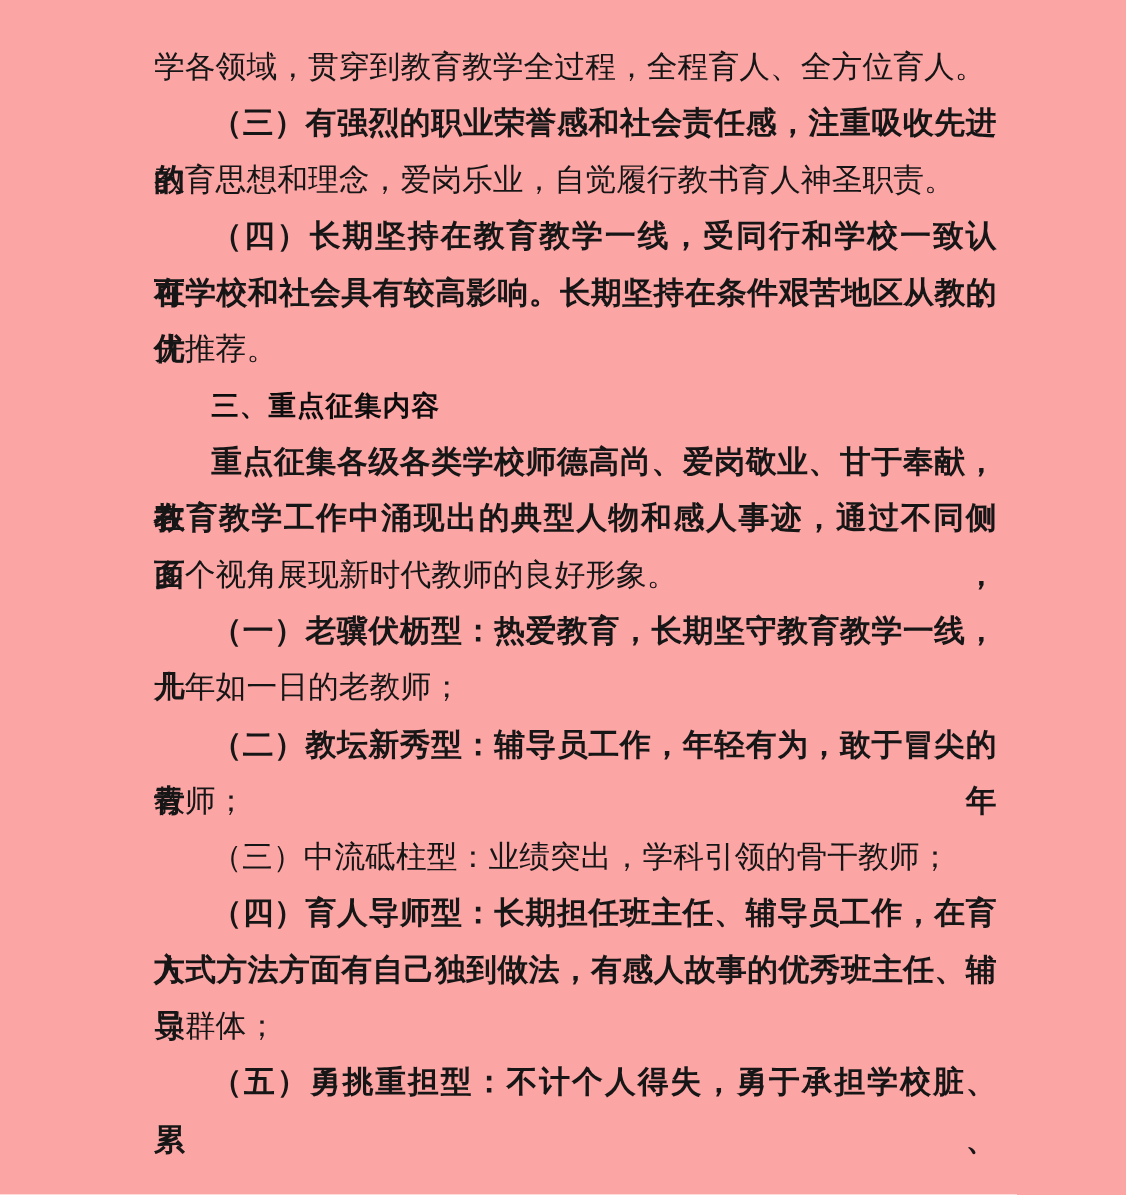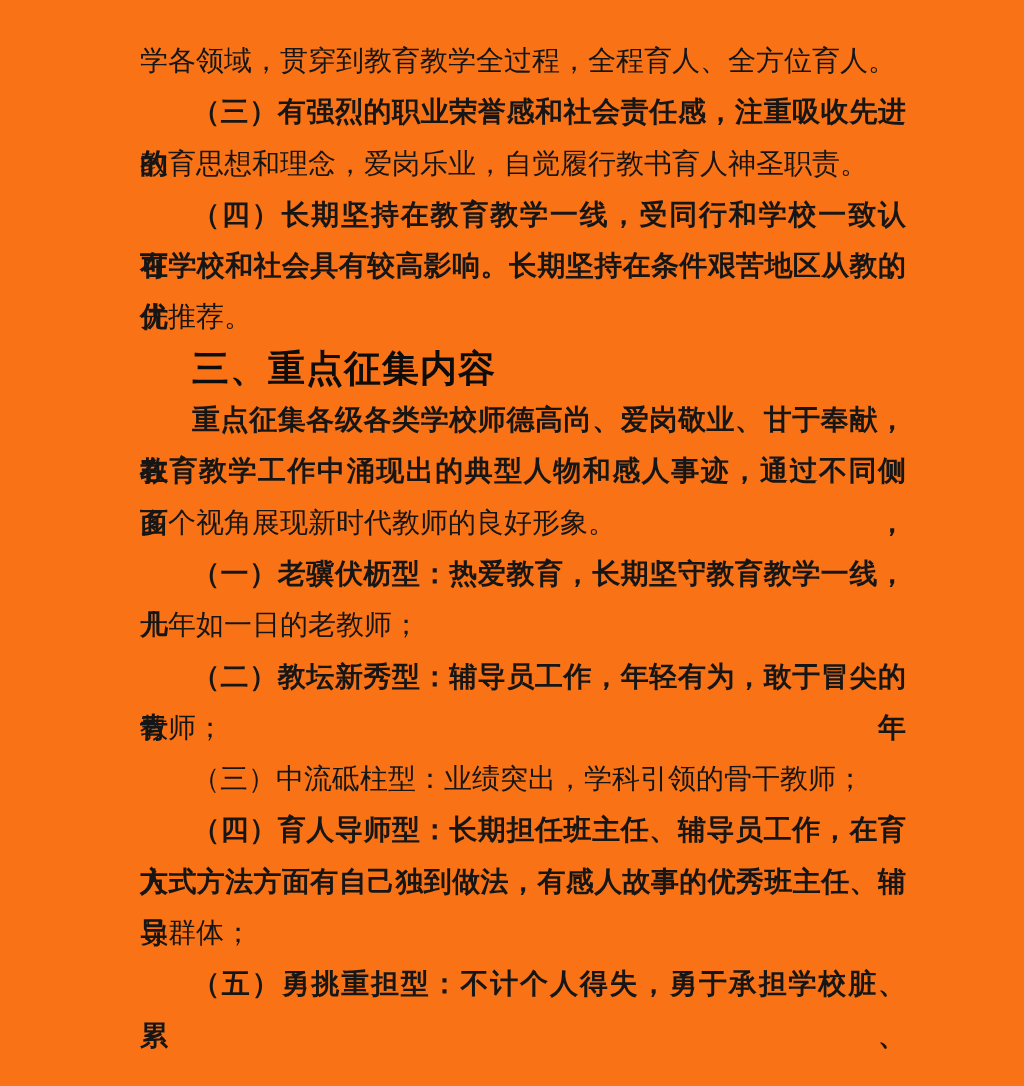--- a/index.html
+++ b/index.html
@@ -4,21 +4,21 @@
 <style>
   html, body {
     margin: 0;
     padding: 0;
     background: #ffffff;
   }
   .page {
     position: relative;
     width: 1024px;
     height: 1086px;
-    background: #f97316;
+    background: #fca5a5;
     overflow: hidden;
     font-family: "DejaVu Serif", "Liberation Serif", serif;
   }
   .text-block {
     position: absolute;
     left: 140px;
     top: 35px;
     width: 766px;
   }
   .line {
@@ -34,21 +34,21 @@
     text-align: justify;
     text-align-last: justify;
     font-weight: bold;
   }
   .line.indent {
     text-indent: 52px;
   }
   .line.heading {
     font-family: "DejaVu Sans", "Liberation Sans", sans-serif;
     font-weight: bold;
-    font-size: 37px;
+    font-size: 25px;
     color: #0d0d0d;
     letter-spacing: 1px;
   }
 </style>
 </head>
 <body>
 
 <div class="page">
   <div class="text-block">
       <div class="line">学各领域，贯穿到教育教学全过程，全程育人、全方位育人。</div>

